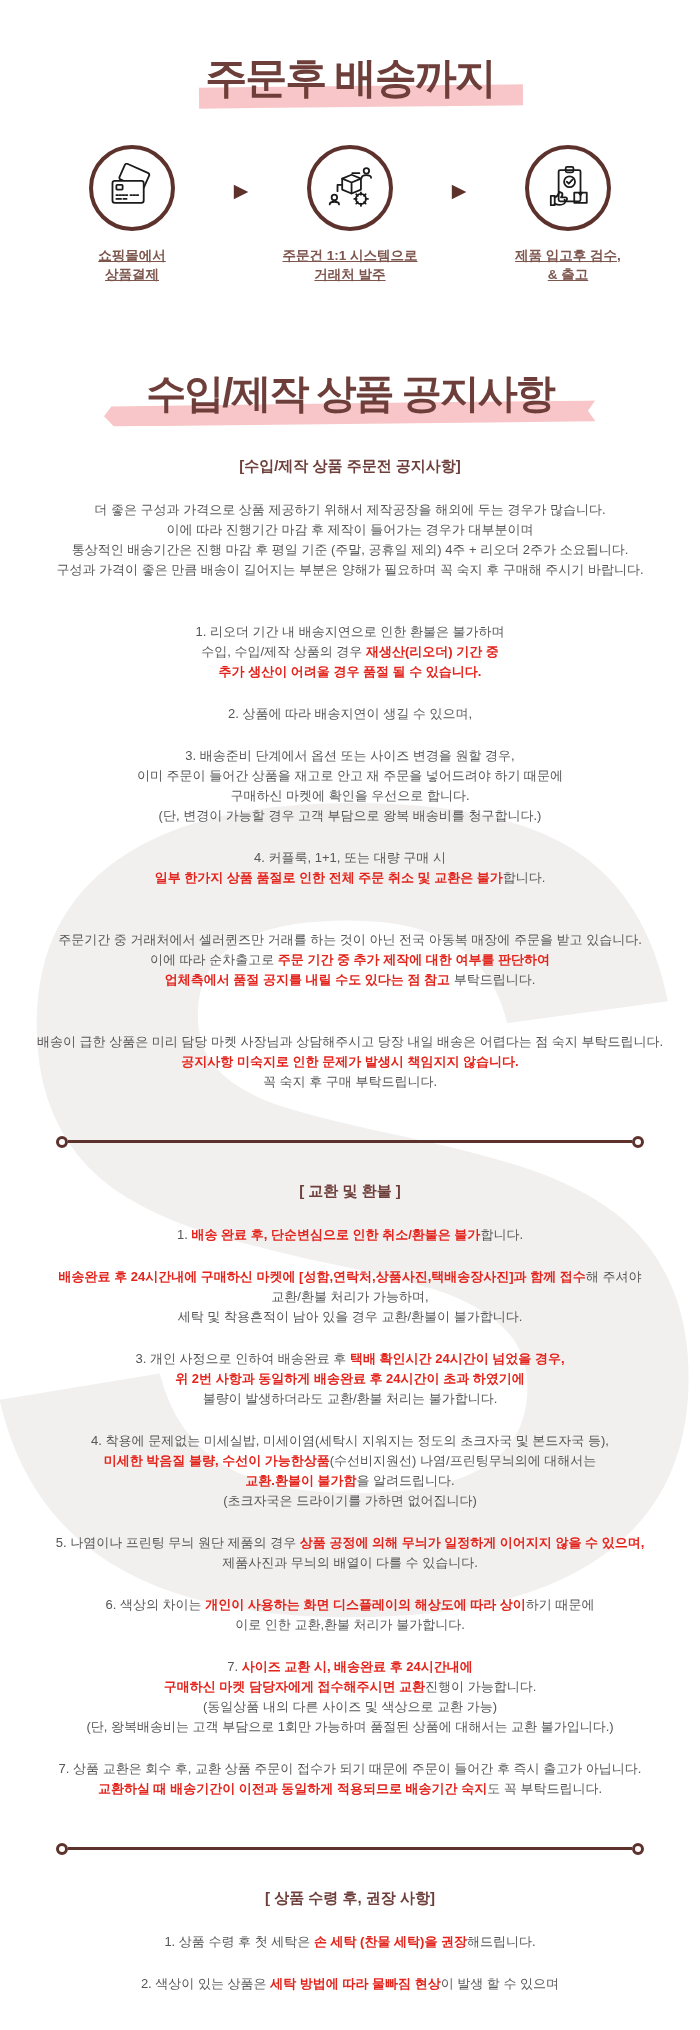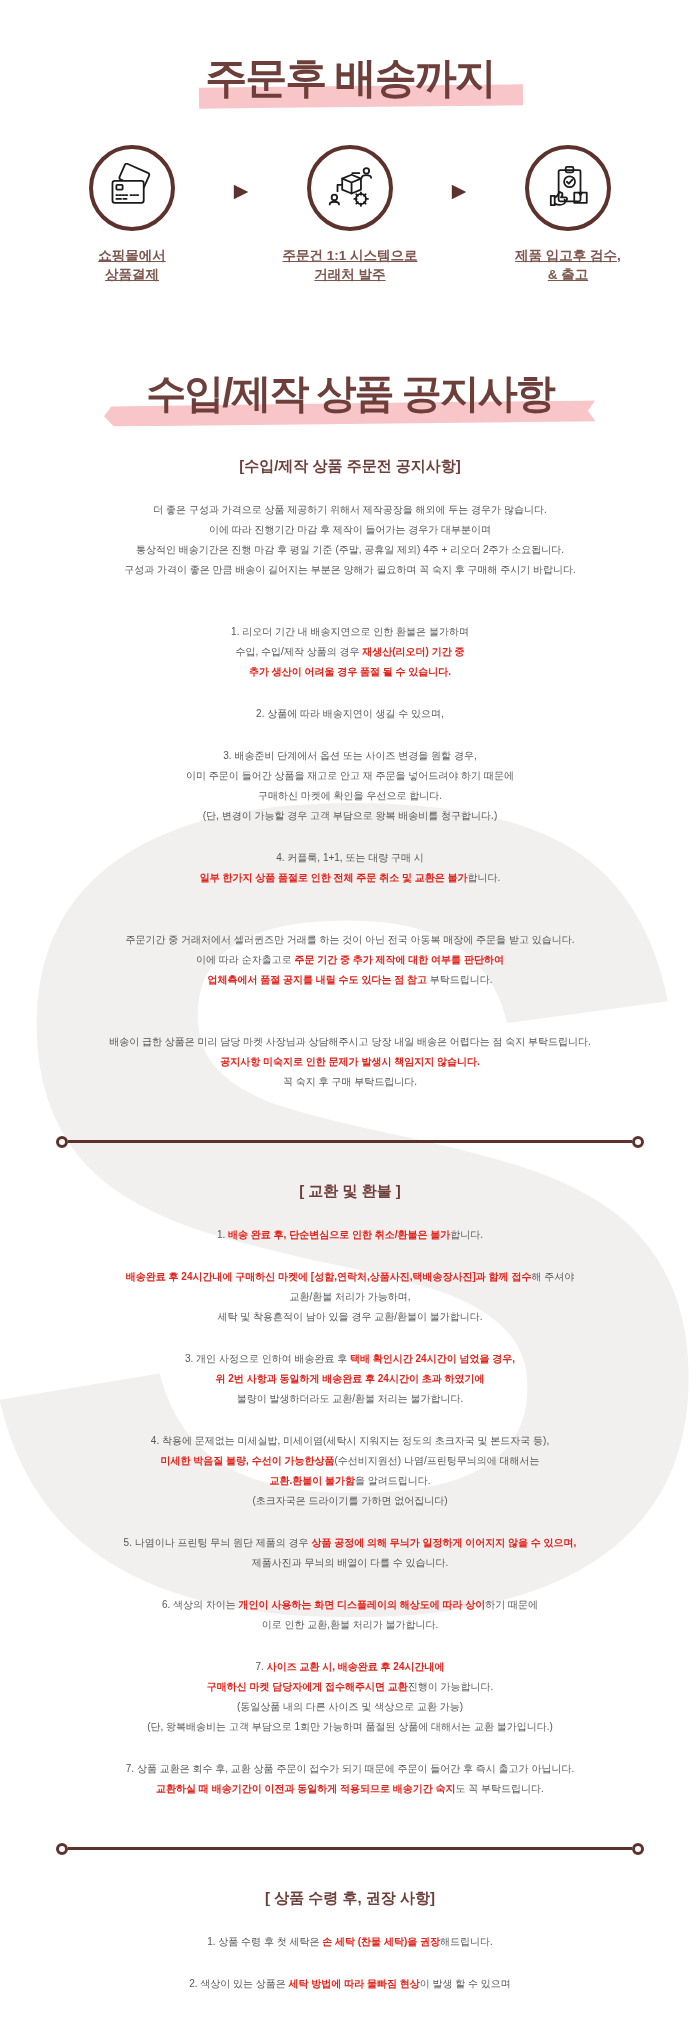--- a/index.html
+++ b/index.html
@@ -37,21 +37,21 @@
   .process{display:flex;justify-content:center;align-items:flex-start;margin-top:44px;}
   .step{width:172px;}
   .step .circle{width:86px;height:86px;border:4px solid var(--c-brown-dark);border-radius:50%;
     margin:0 auto 16px;display:flex;align-items:center;justify-content:center;background:#fff;}
   .step .lbl{font-size:13.5px;font-weight:700;color:var(--c-label);line-height:1.4;text-decoration:underline;}
   .p-arrow{width:46px;text-align:center;color:var(--c-brown-dark);font-size:19px;margin-top:34px;}
 
   
   .sections{margin-top:42px;}
   .sec-heading{font-size:15px;font-weight:700;color:var(--c-brown);margin:34px 0 24px;}
-  .para{font-size:10px;line-height:20px;color:var(--c-gray);margin:0 0 22px;}
+  .para{font-size:13px;line-height:20px;color:var(--c-gray);margin:0 0 22px;}
   .para.gap-lg{margin-top:42px;}
   .seg-n{color:var(--c-gray);}
   .seg-r{color:var(--c-red);font-weight:700;}
 
   
   .divider{display:flex;align-items:center;width:588px;margin:44px auto 26px;}
   .divider .dot{width:12px;height:12px;border:3px solid var(--c-brown-dark);border-radius:50%;
     background:#fff;flex:0 0 auto;}
   .divider .rule{flex:1 1 auto;height:3px;background:var(--c-brown-dark);}
   svg .ic{fill:none;stroke:var(--c-icon);stroke-width:2.3;stroke-linecap:round;stroke-linejoin:round;}

